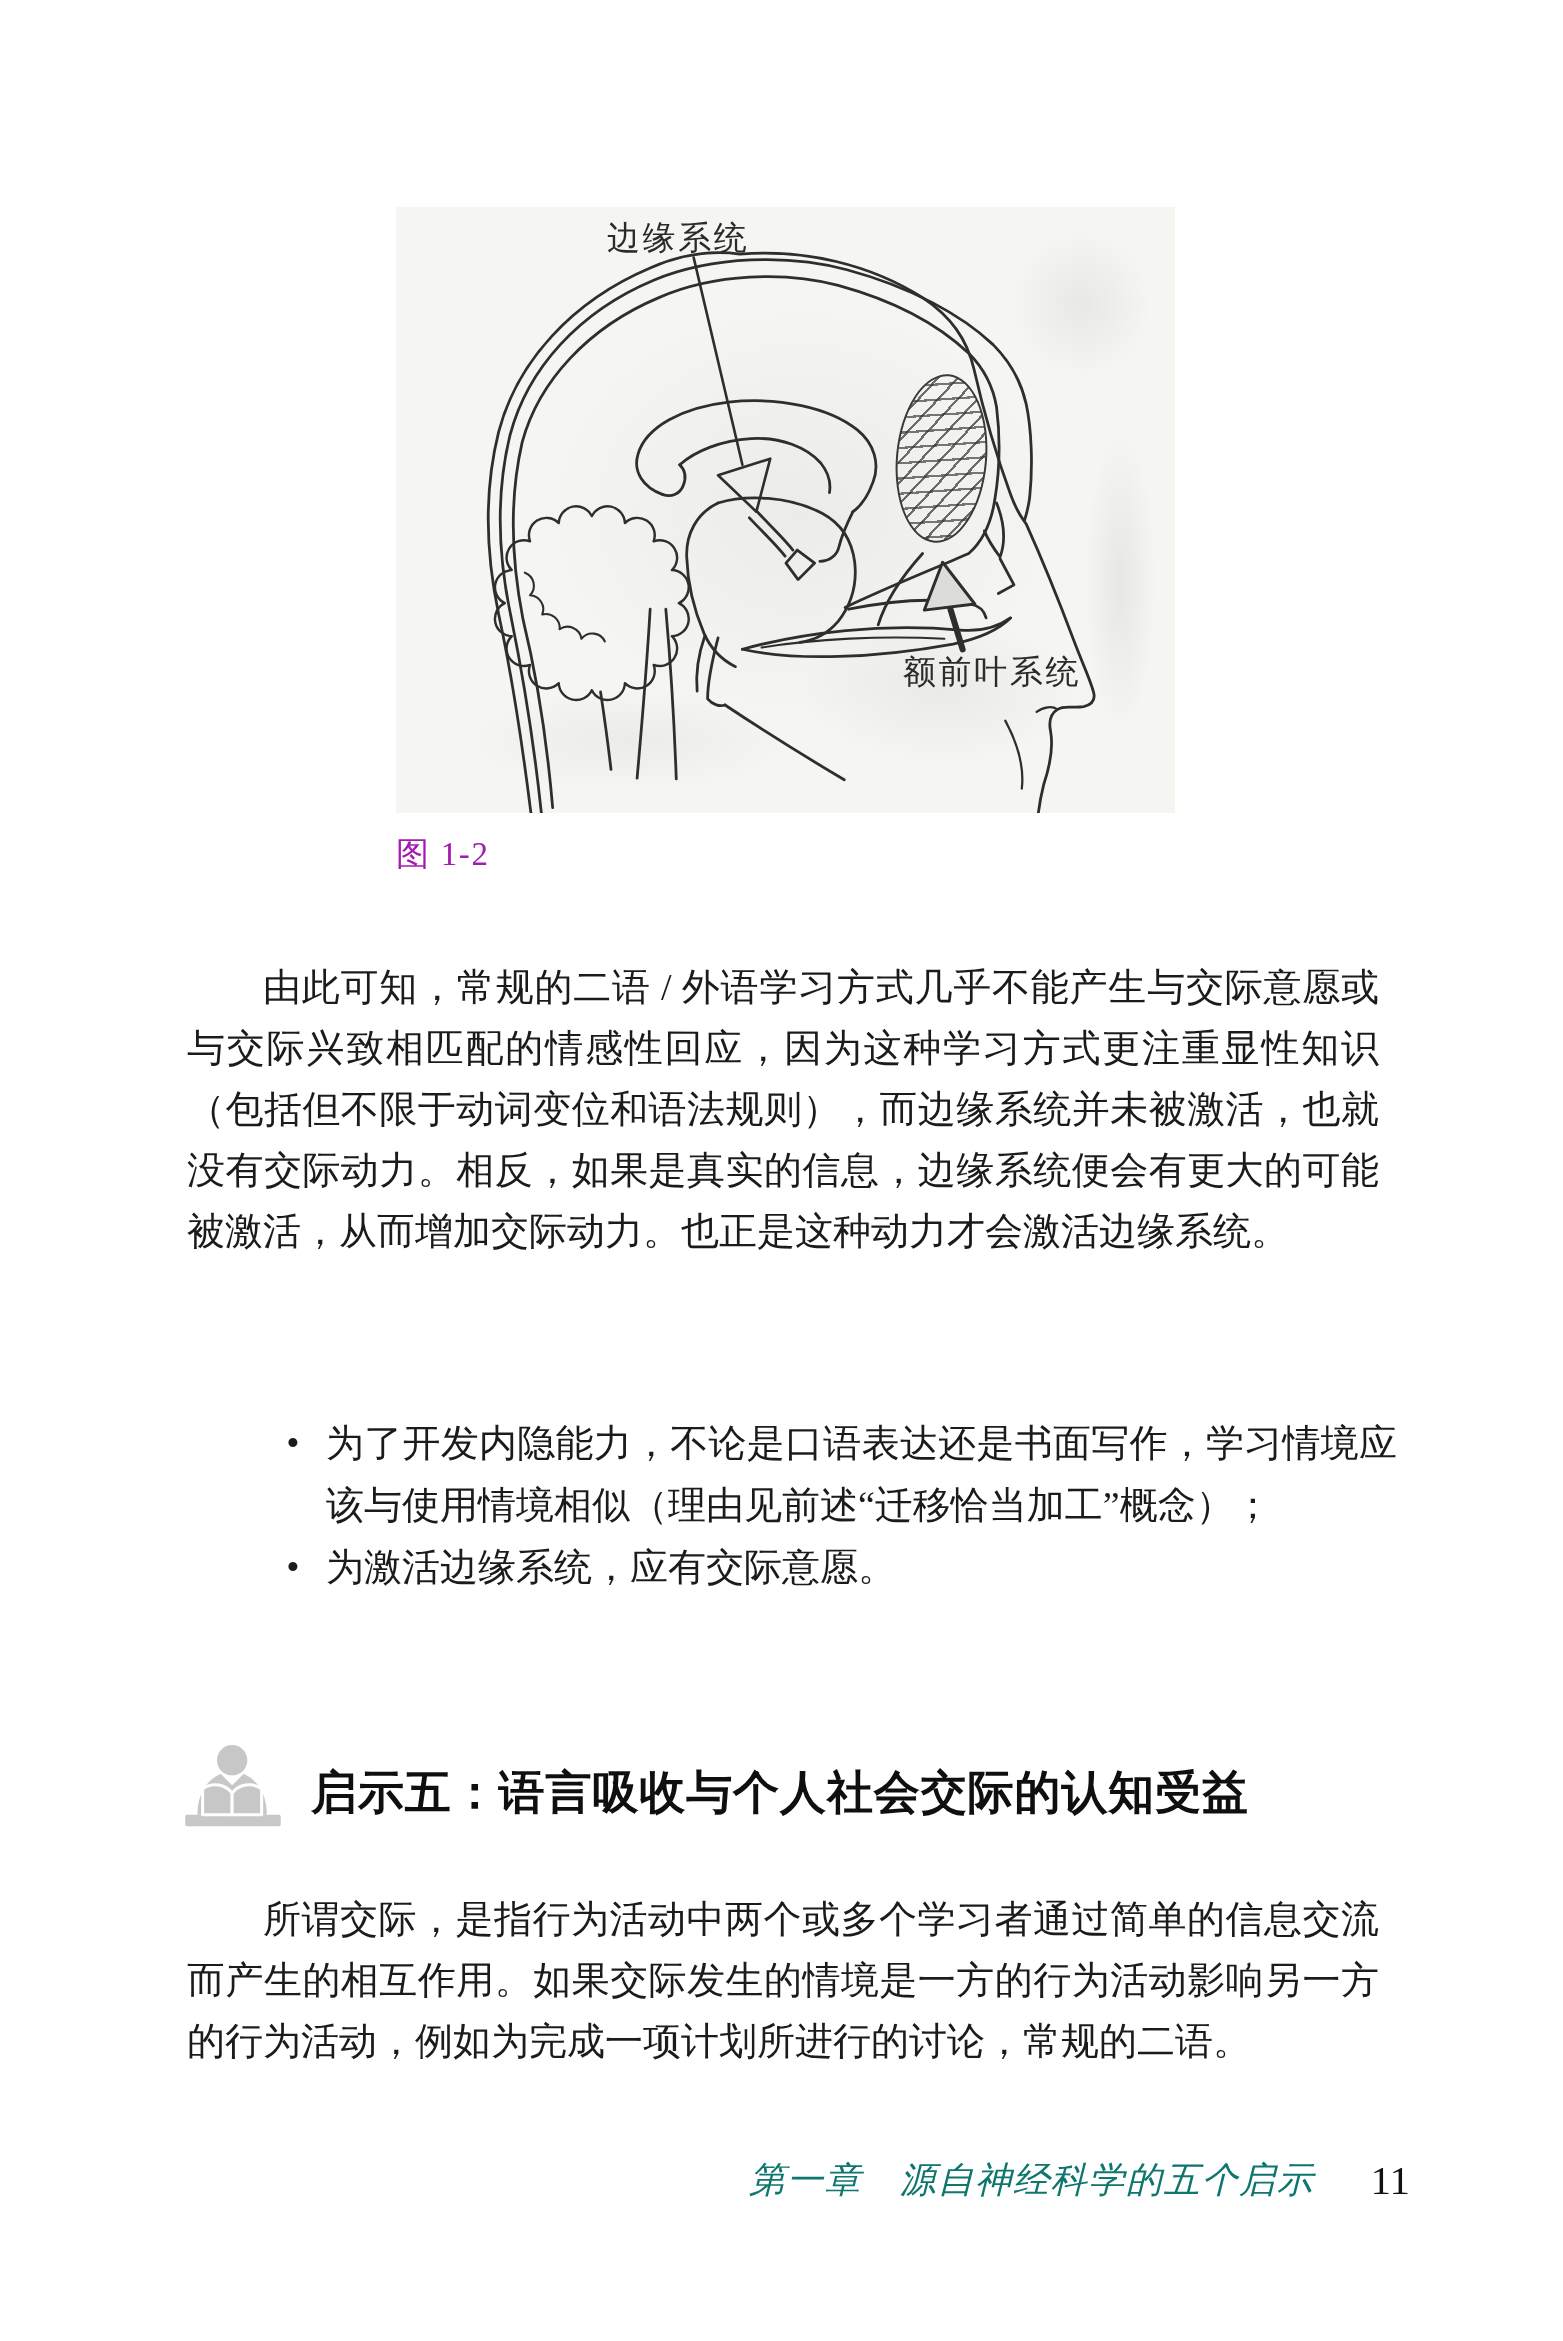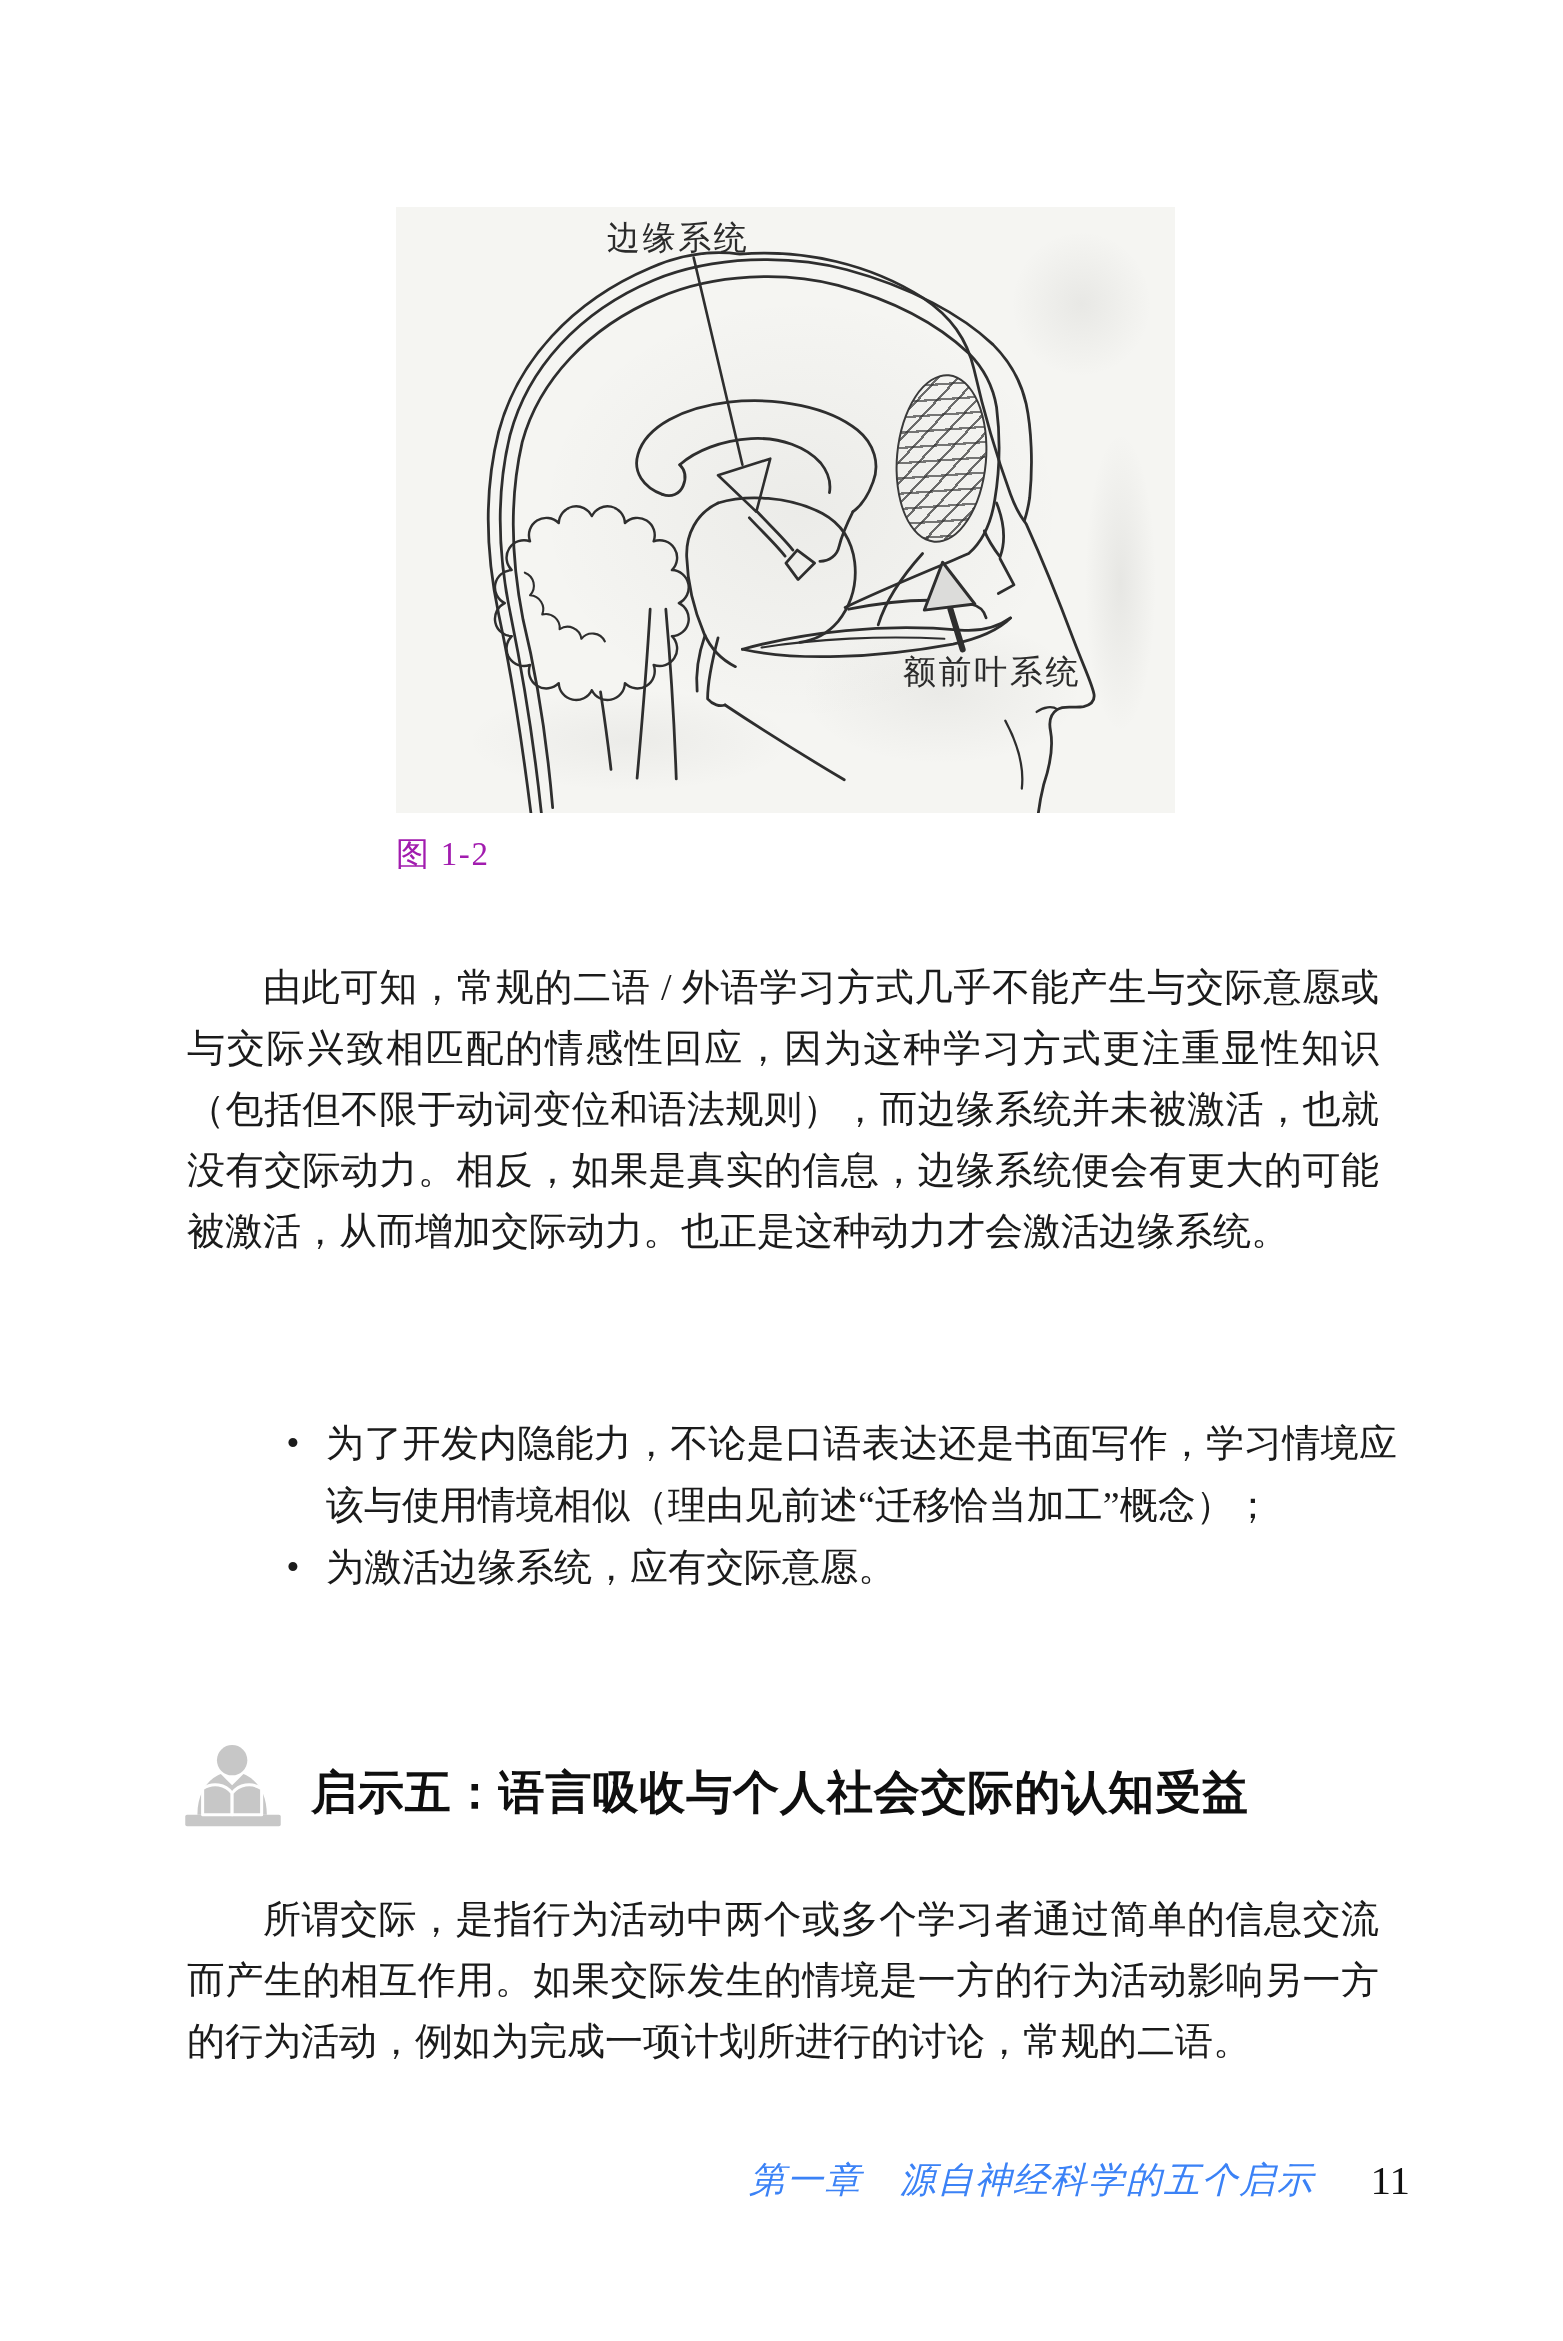--- a/index.html
+++ b/index.html
@@ -70,21 +70,21 @@
     font-weight:700; font-size:46px; line-height:54px; letter-spacing:0.9px; color:#0f0f0f;
   }
 
   
   .footer {
     position:absolute; left:827px; top:2148px; width:583px; height:64px;
     display:flex; align-items:center; justify-content:flex-end;
   }
   .footer .chapter {
     font-family:"Liberation Serif","DejaVu Serif",serif; font-style:italic;
-    font-size:36px; color:#3b82f6; letter-spacing:1.7px; white-space:nowrap;
+    font-size:36px; color:#0f766e; letter-spacing:1.7px; white-space:nowrap;
   }
   .footer .vrule { width:2.6px; height:50px; background:#4a4a4a; margin:0 28px; }
   .footer .pagenum {
     font-family:"Liberation Serif","DejaVu Serif",serif; font-size:41px; color:#111;
   }
 </style>
 </head>
 <body>
 
 <div class="page">

